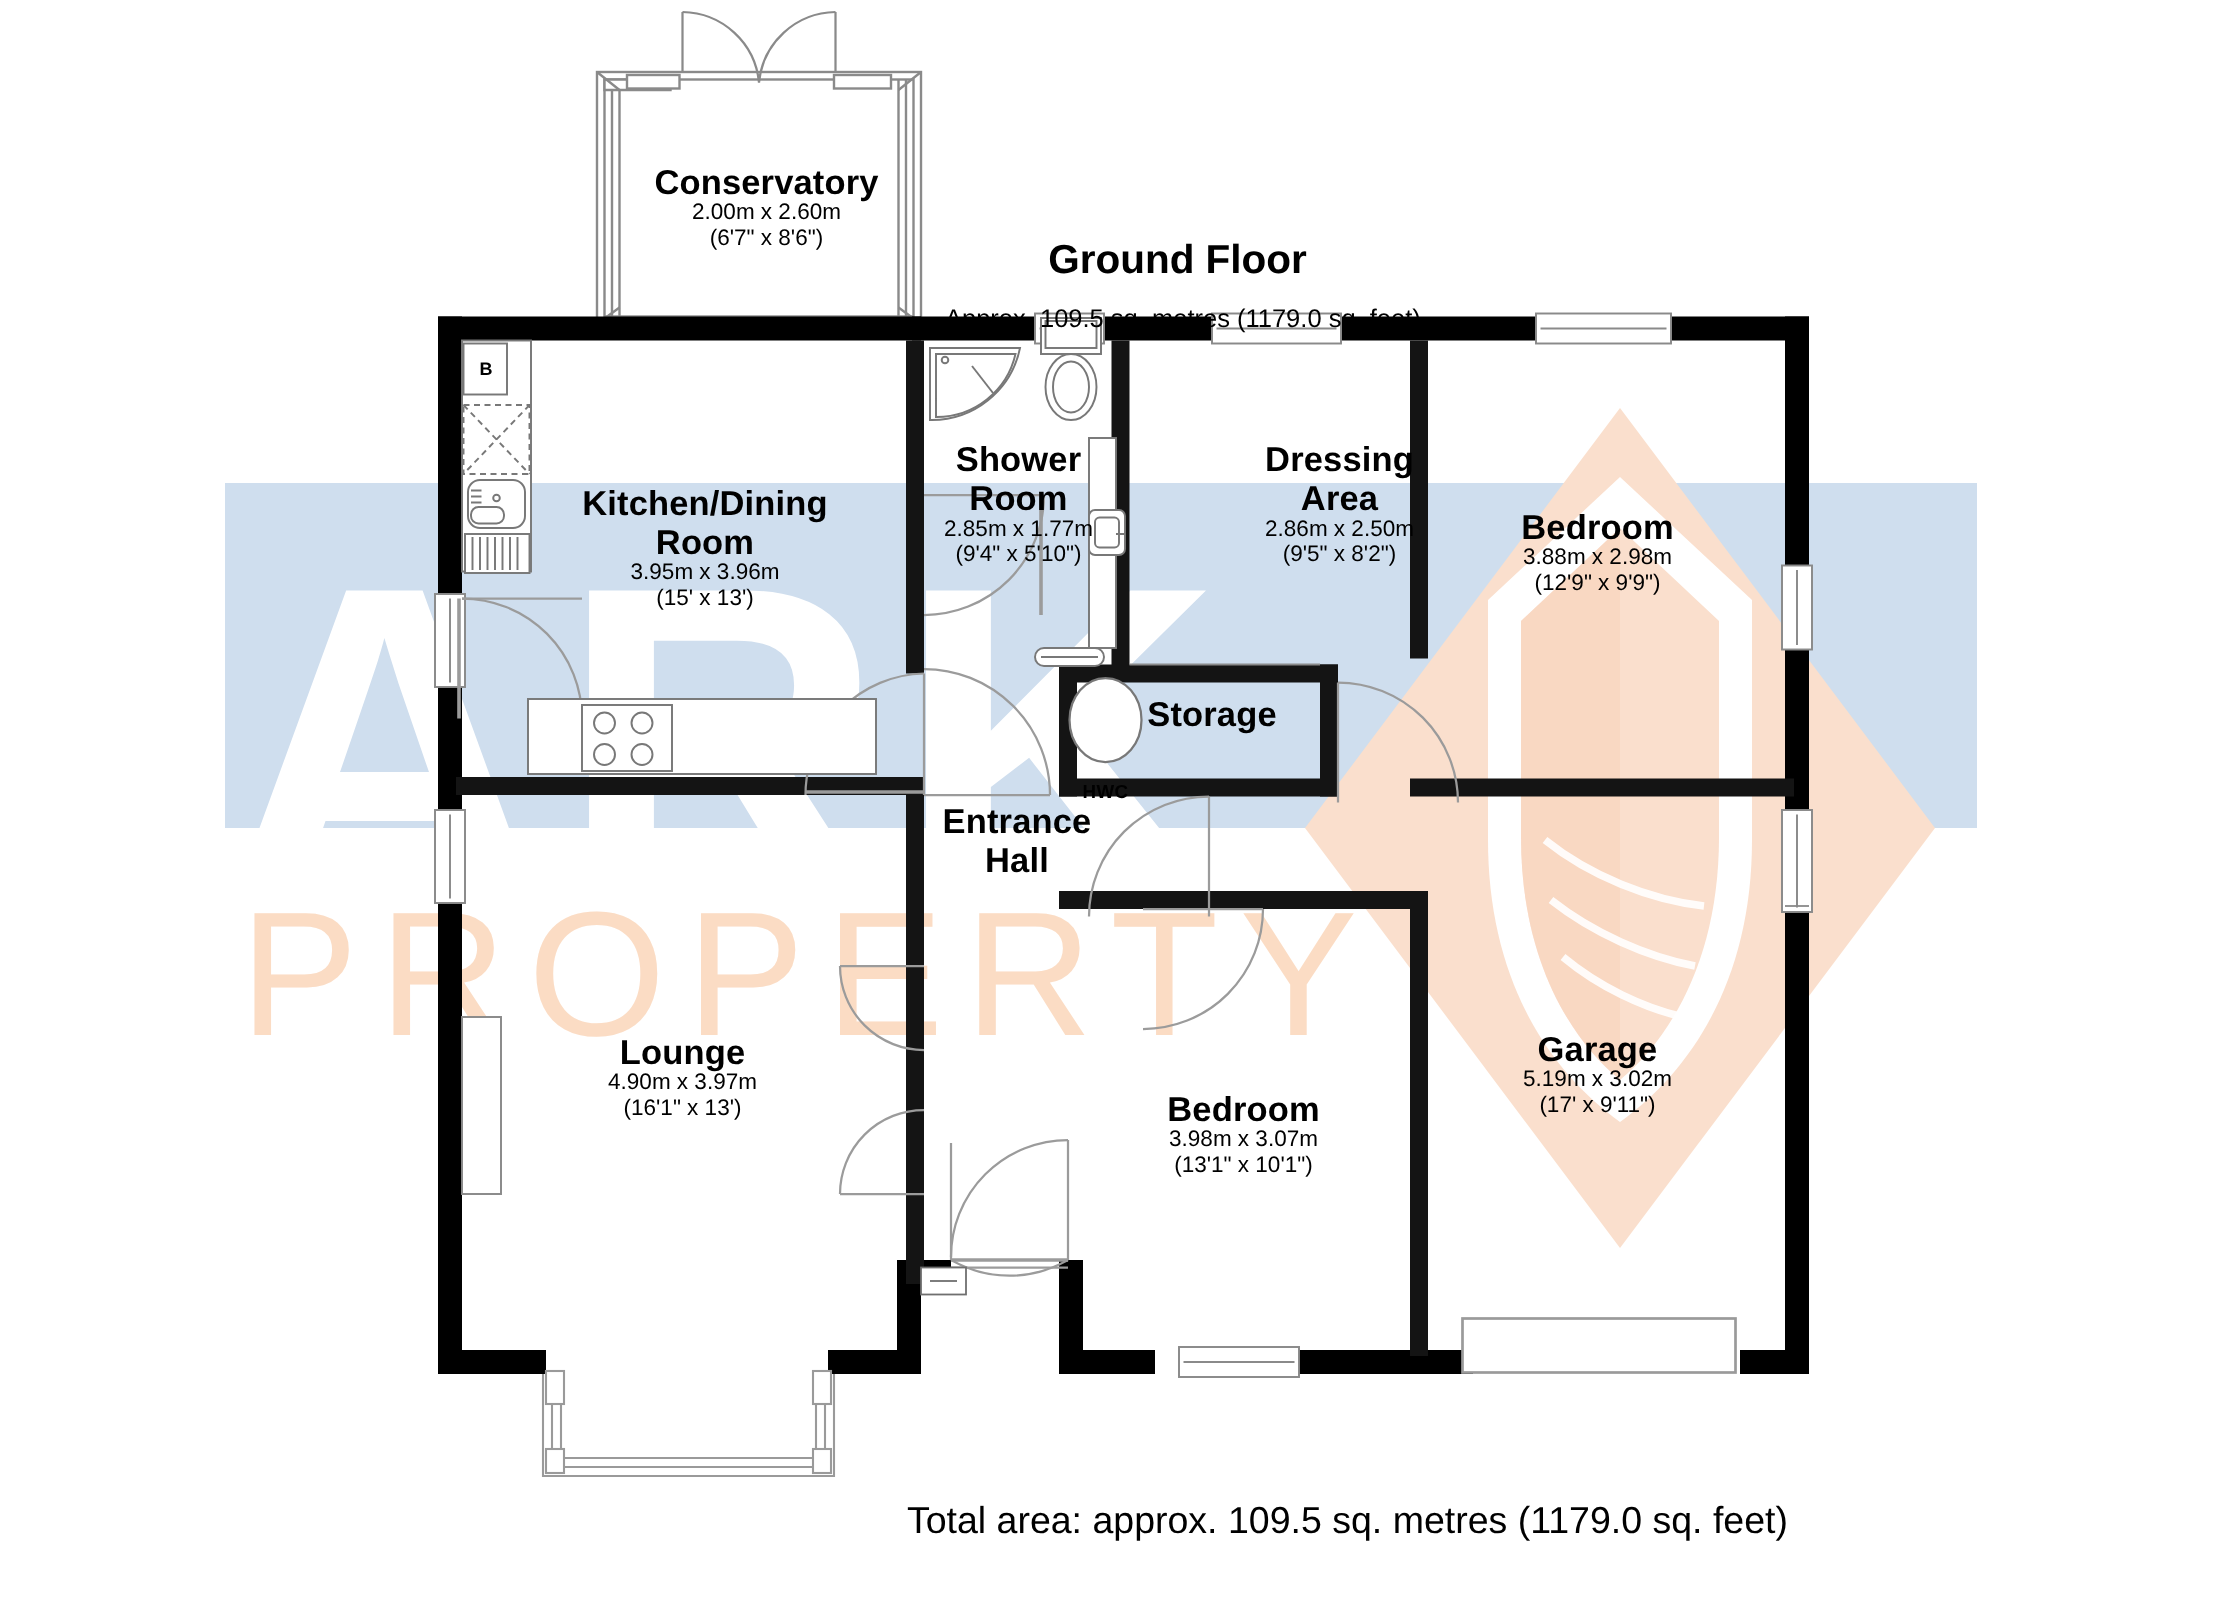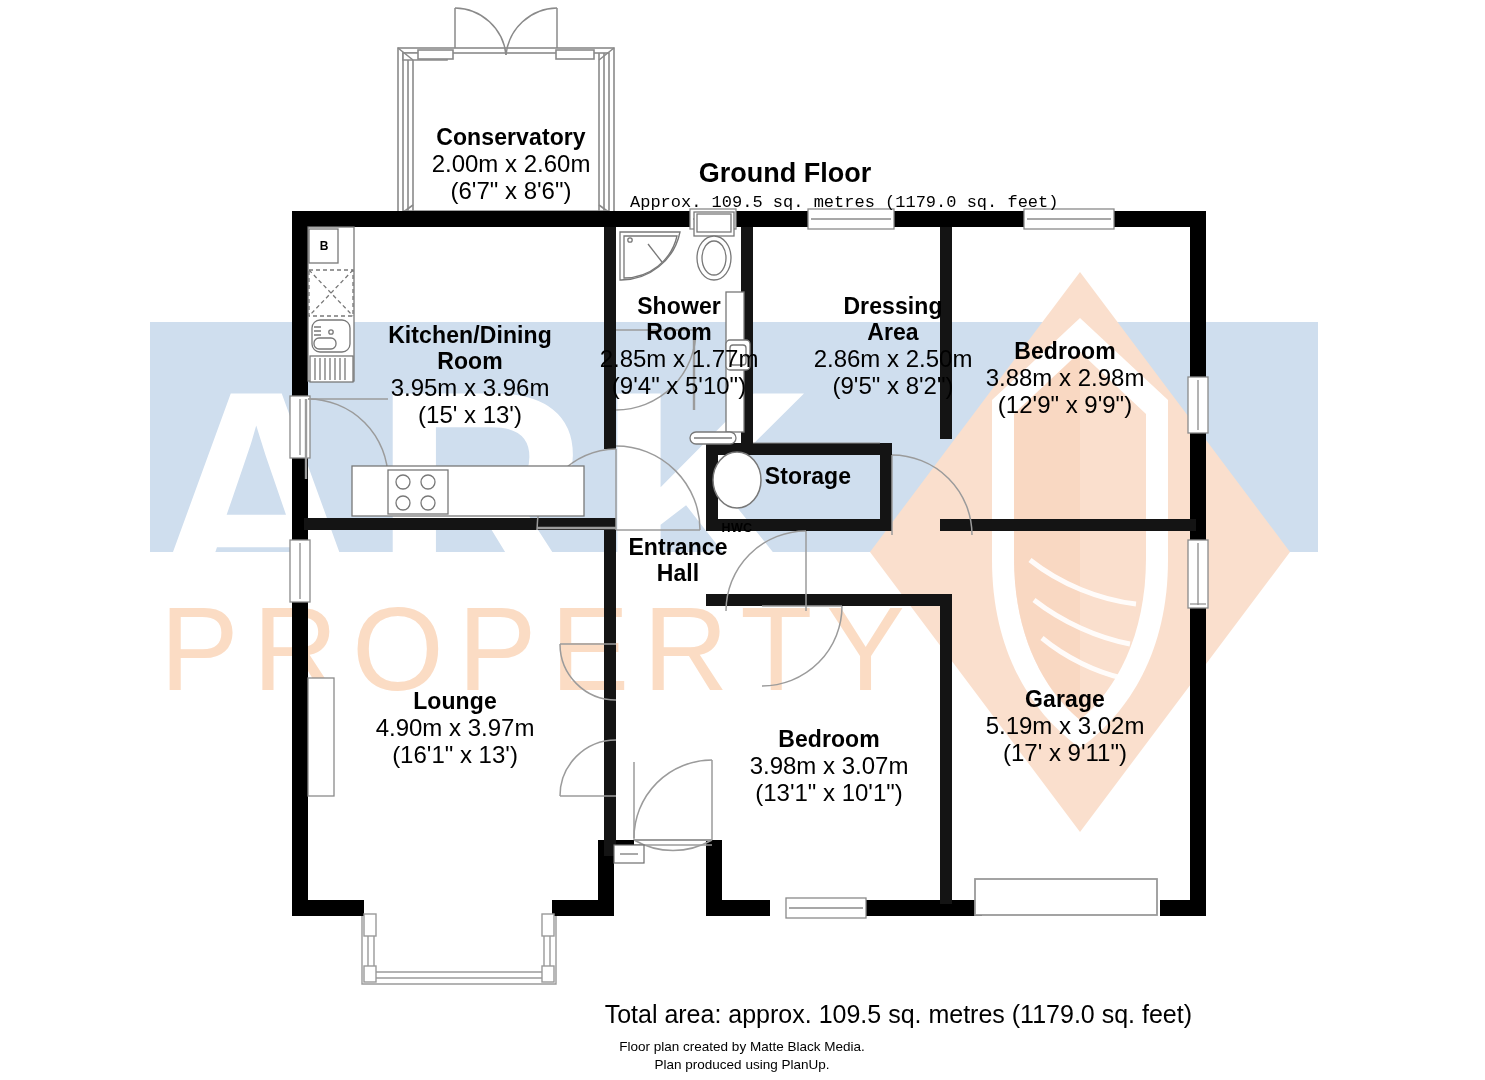--- a/index.html
+++ b/index.html
@@ -12,21 +12,21 @@
   }
   #stage{position:absolute;left:0;top:0;width:1485px;height:1080px;}
   svg.layer{position:absolute;left:0;top:0;width:1485px;height:1080px;}
   #plan-svg{z-index:3;}
   #watermark-svg{z-index:2;}
   #labels{position:absolute;left:0;top:0;width:1485px;height:1080px;z-index:4;}
 
   .lbl{position:absolute;text-align:center;color:#000;line-height:1.13;white-space:nowrap;}
 
   .room-name{font-size:23px;font-weight:bold;letter-spacing:.1px;}
-  .room-dim{font-size:24px;font-weight:normal;}
+  .room-dim{font-size:15px;font-weight:normal;}
 
   .title-name{font-size:27px;font-weight:bold;margin-top:30px;}
   .title-sub{font-size:17px;font-weight:normal;}
 
   .total-line{font-size:25px;font-weight:normal;text-align:right;}
   .credit-line{font-size:13.5px;font-weight:normal;line-height:1.32;}
 
   .tiny{font-size:12px;font-weight:bold;}
   .hwc-t{font-size:12.5px;font-weight:bold;letter-spacing:.3px;margin-top:48px;}
 </style>
@@ -341,24 +341,24 @@
         <path d="M1190 604 L1206 604"></path>
       </g>
 
     </g>
   </svg>
 
   <div id="labels">
 
     <div class="lbl" style="left:630px;top:128px;width:310px;">
       <div class="title-name">Ground Floor</div>
-      <div class="title-sub" style="margin-top:4px;font-family:Liberation Mono, monospace;">Approx. 109.5 sq. metres (1179.0 sq. feet)</div>
-    </div>
-
-    <div class="lbl" style="left:411px;top:108px;width:200px;margin-top:16px;">
+      <div class="title-sub" style="margin-top:14px;">Approx. 109.5 sq. metres (1179.0 sq. feet)</div>
+    </div>
+
+    <div class="lbl" style="left:411px;top:108px;width:200px;">
       <div class="room-name">Conservatory</div>
       <div class="room-dim">2.00m x 2.60m</div>
       <div class="room-dim">(6'7" x 8'6")</div>
     </div>
 
     <div class="lbl" style="left:360px;top:322px;width:220px;">
       <div class="room-name">Kitchen/Dining</div>
       <div class="room-name">Room</div>
       <div class="room-dim">3.95m x 3.96m</div>
       <div class="room-dim">(15' x 13')</div>
@@ -415,19 +415,15 @@
       <span>B</span>
     </div>
 
     <div class="lbl hwc-t" style="left:712px;top:473px;width:50px;">
       <span>HWC</span>
     </div>
 
     <div class="lbl" style="left:292px;top:1000px;width:900px;">
       <div class="total-line">Total area: approx. 109.5 sq. metres (1179.0 sq. feet)</div>
     </div>
-    <div class="lbl" style="left:292px;top:1038px;width:900px;">
-      <div class="credit-line">Floor plan created by Matte Black Media.</div>
-      <div class="credit-line">Plan produced using PlanUp.</div>
-    </div>
 
   </div>
 </div>
 
 </body></html>

